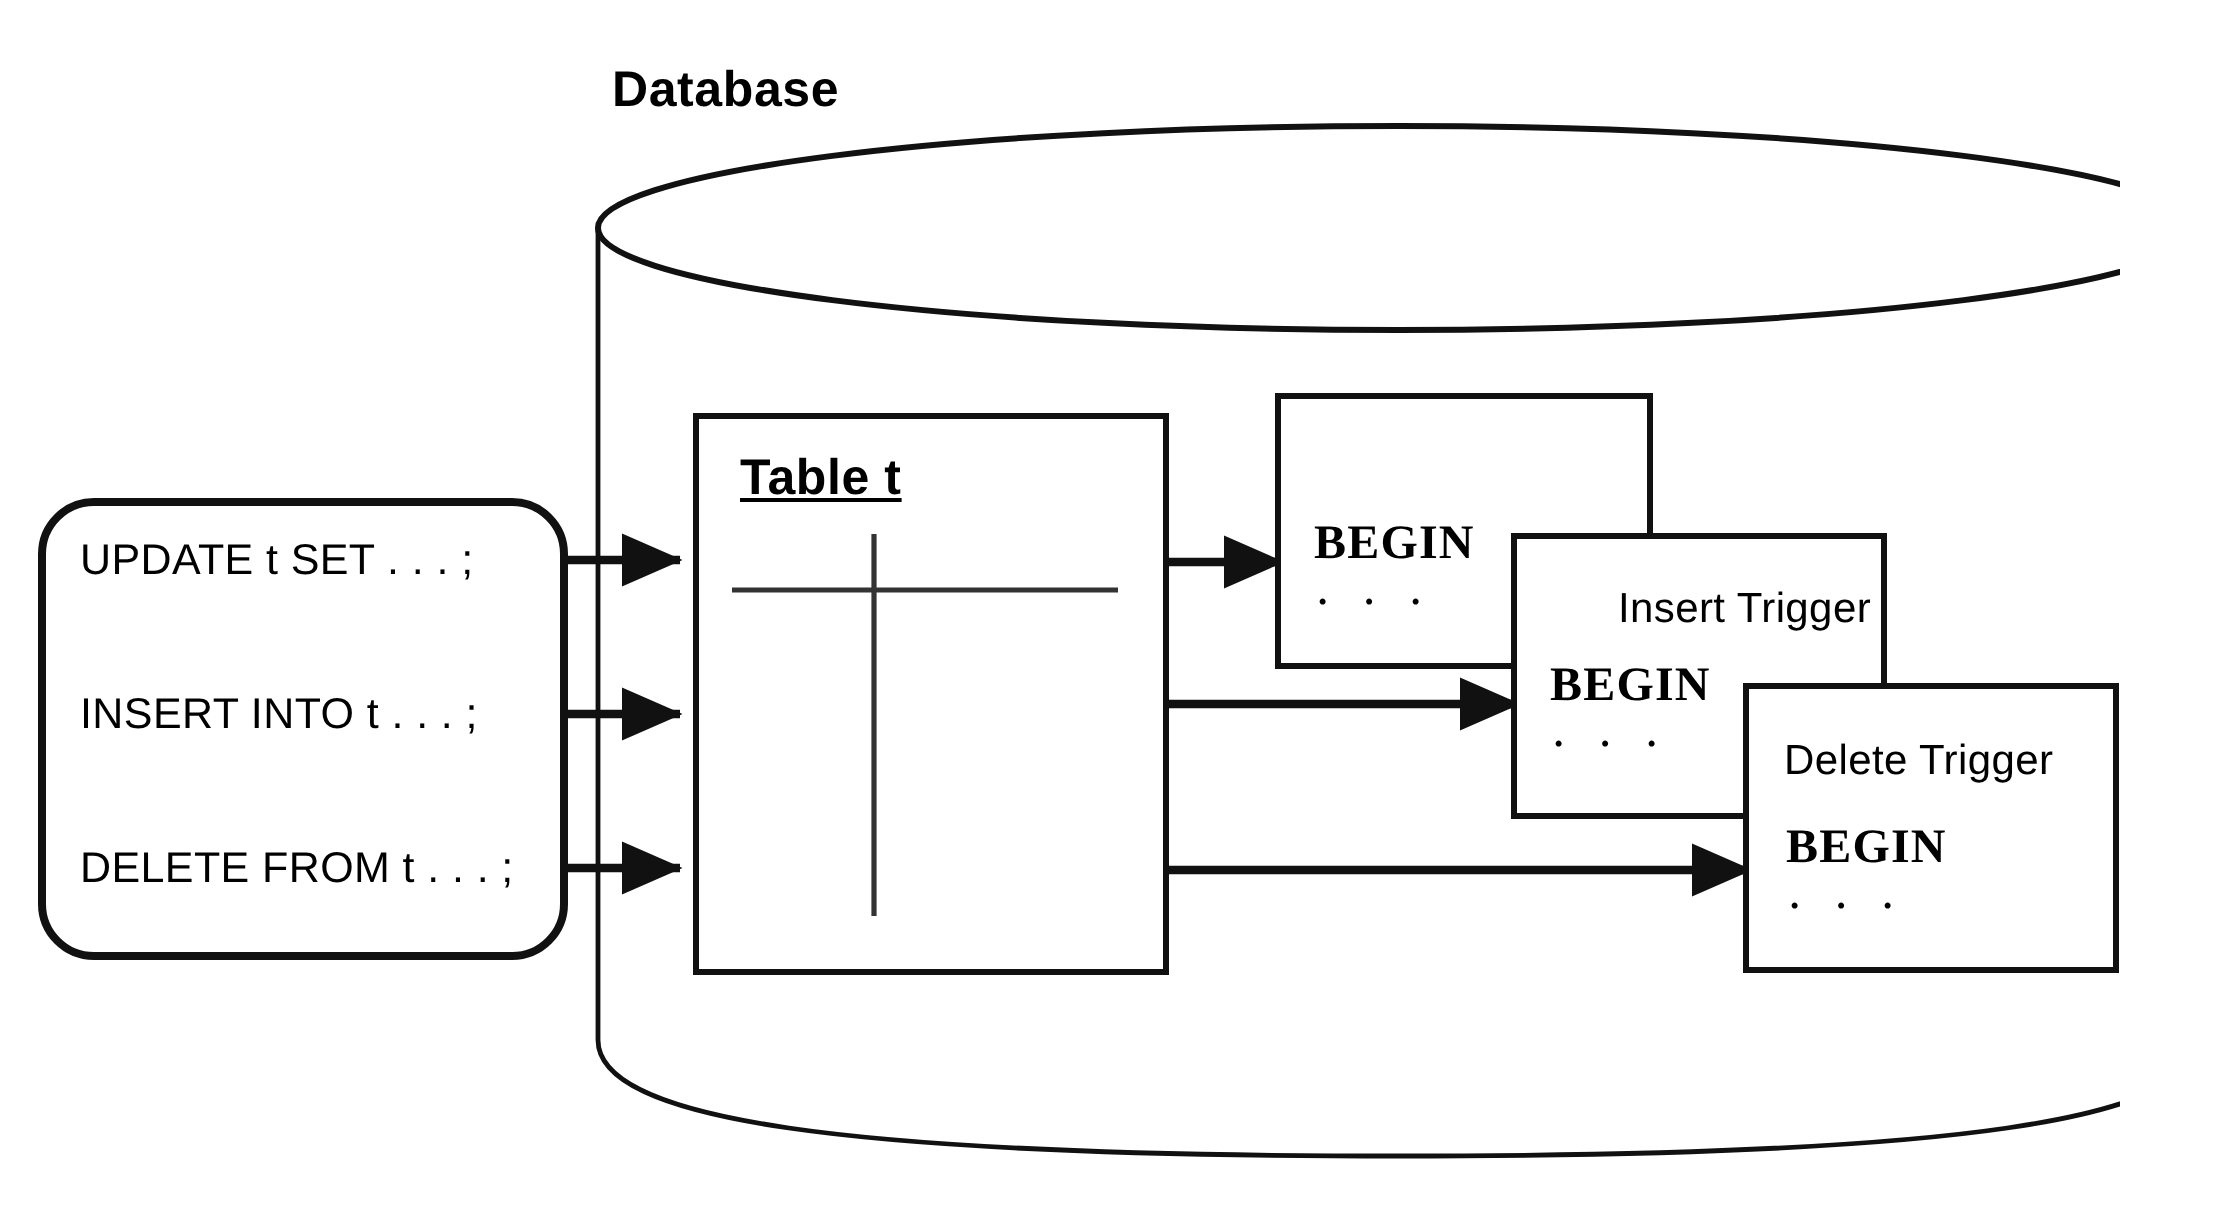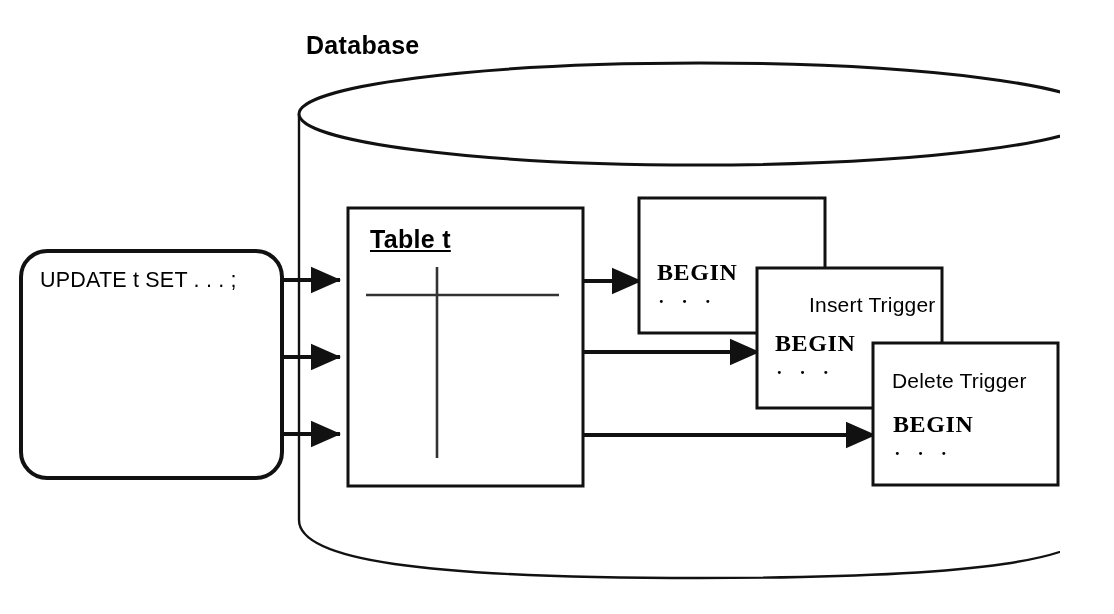--- a/index.html
+++ b/index.html
@@ -113,20 +113,22 @@
 
     <rect x="639" y="198" width="186" height="135" fill="#ffffff" stroke="#111111" stroke-width="3"></rect>
     <rect x="757" y="268" width="185" height="140" fill="#ffffff" stroke="#111111" stroke-width="3"></rect>
     <rect x="873" y="343" width="185" height="142" fill="#ffffff" stroke="#111111" stroke-width="3"></rect>
   </svg>
 
   <div class="lbl heading" style="left:306px; top:33px;">Database</div>
 
 
   <div class="lbl stmt" style="left:40px; top:270px;">UPDATE t SET . . . ;</div>
+  <div class="lbl stmt" style="left:40px; top:347px;">INSERT INTO t . . . ;</div>
+  <div class="lbl stmt" style="left:40px; top:424px;">DELETE FROM t . . . ;</div>
 
   <div class="lbl table-label" style="left:370px; top:227px;">Table t</div>
 
   <div class="lbl trigger-begin" style="left:657px; top:260px;">BEGIN</div>
   <div class="lbl trigger-dots" style="left:659px; top:288px;">. . .</div>
 
   <div class="lbl trigger-title" style="left:777px; top:294px;margin-left:32px;">Insert Trigger</div>
   <div class="lbl trigger-begin" style="left:775px; top:331px;">BEGIN</div>
   <div class="lbl trigger-dots" style="left:777px; top:359px;">. . .</div>
 

